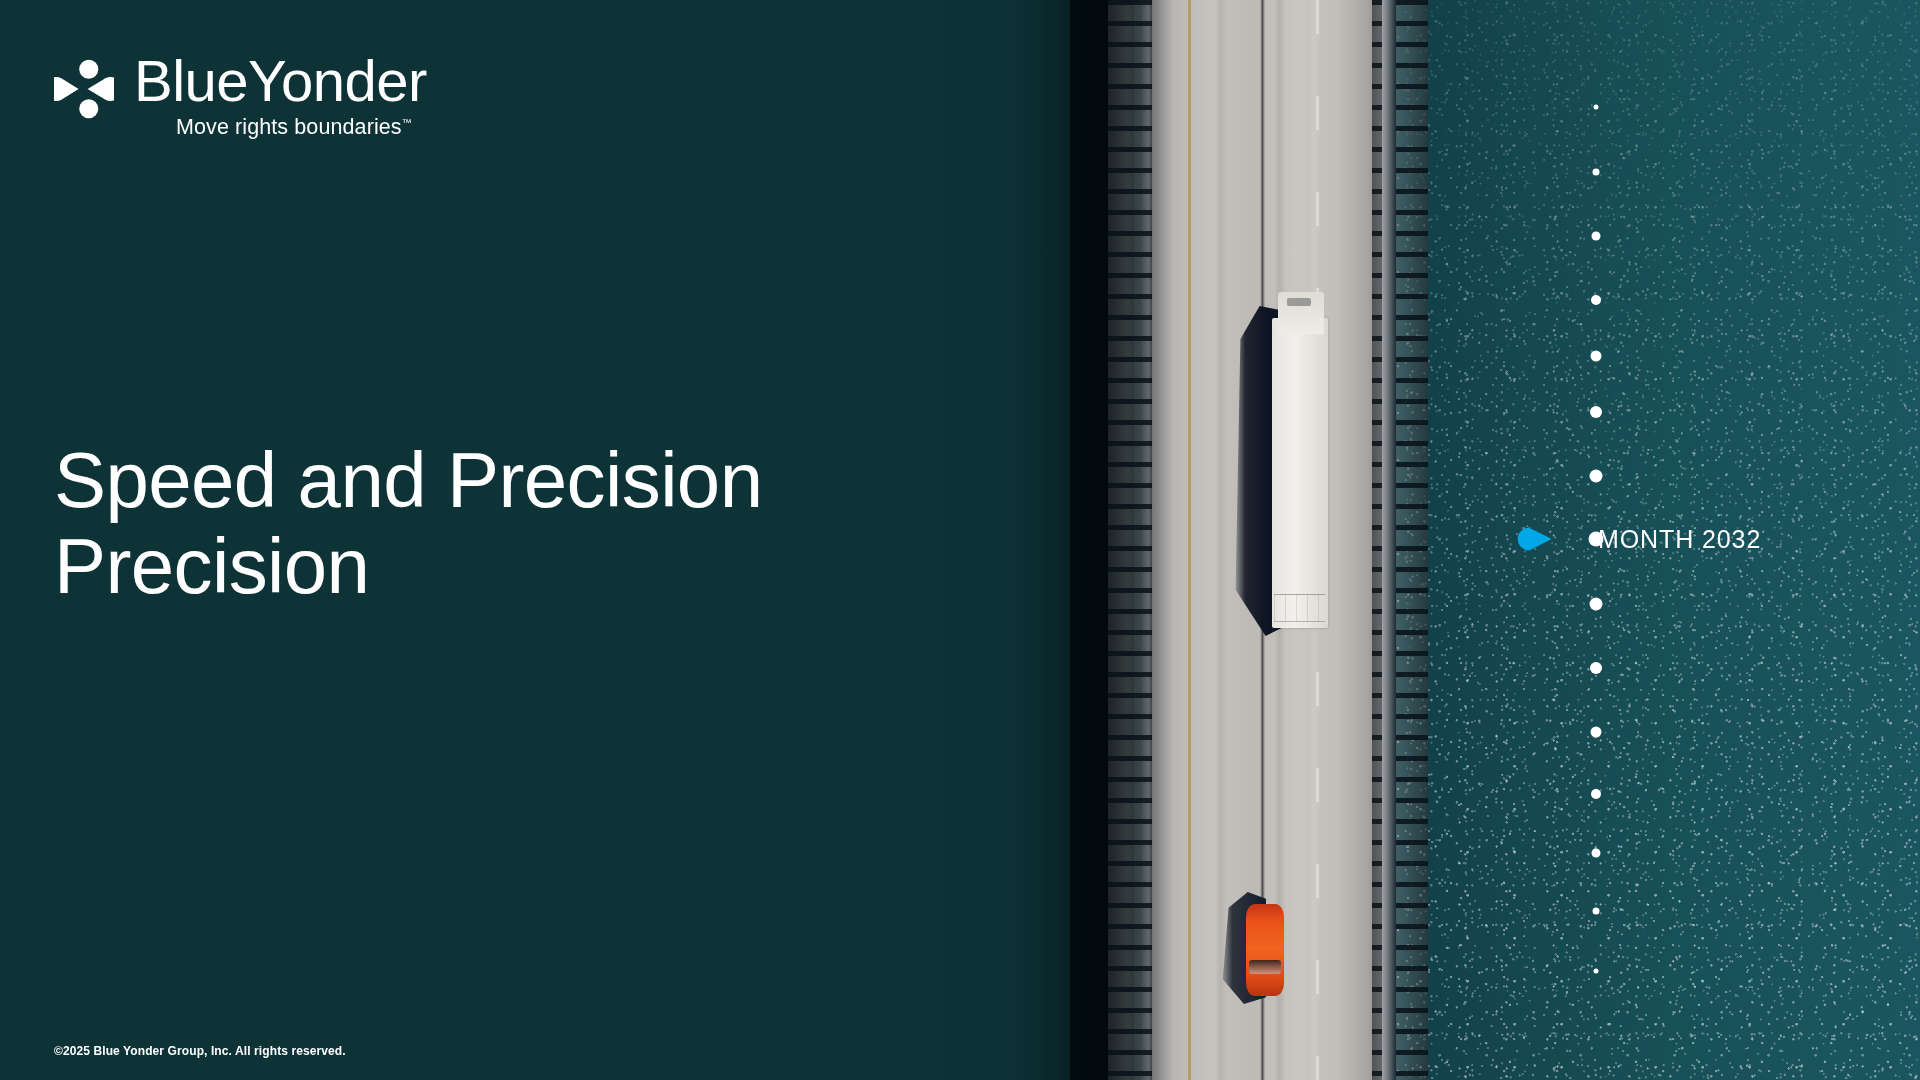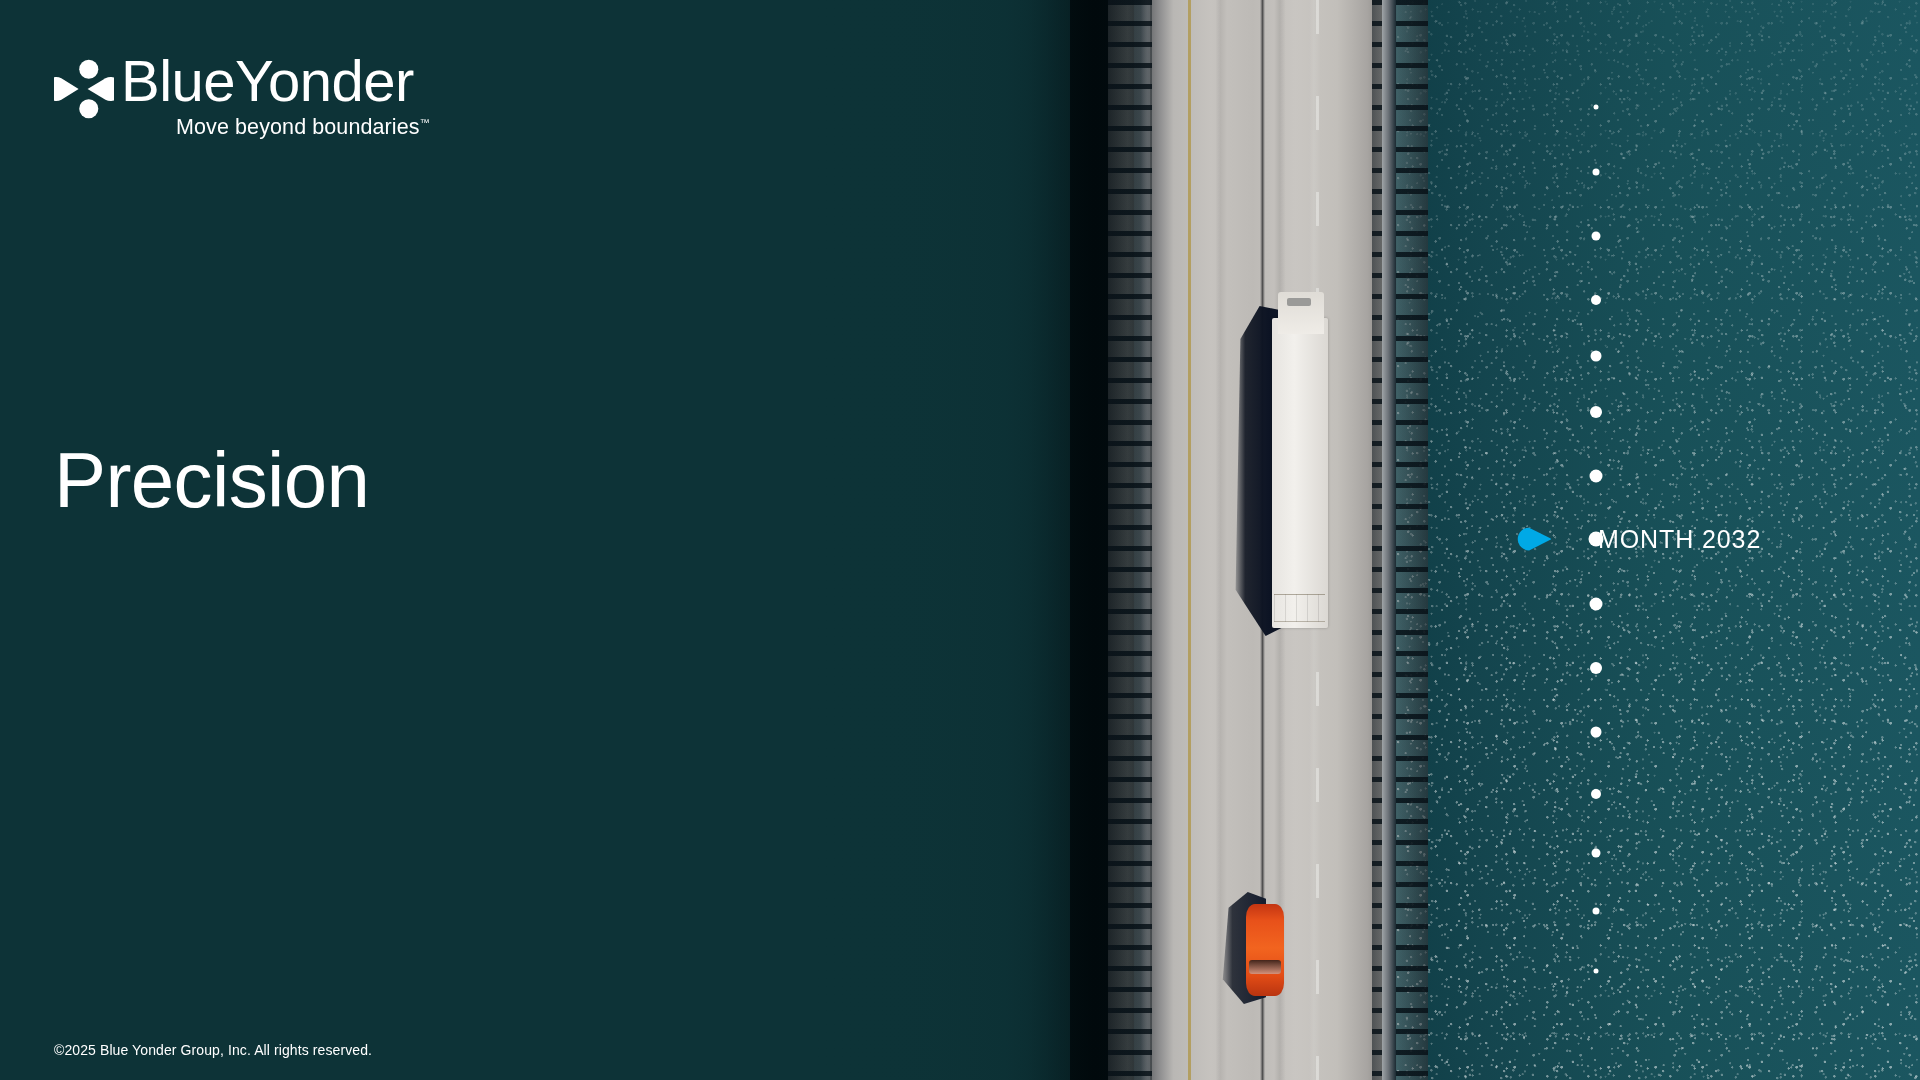--- a/index.html
+++ b/index.html
@@ -273,21 +273,21 @@
       #0d3337 0%, #0d3337 74%, rgba(13,51,55,.985) 85%, rgba(13,51,55,.90) 94%, rgba(13,51,55,.55) 100%);
   }
 
   
   .logo {
     position: absolute;
     left: 54px;
     top: 52px;
     display: flex;
     align-items: flex-start;
-    gap: 7px;
+    gap: 20px;
   }
   .logo-mark { width: 60px; height: 62px; flex: none; margin-top: 6px; }
   .logo-text-wrap { display: flex; flex-direction: column; }
   .logo-wordmark {
     font-size: 58px;
     line-height: 1.0;
     font-weight: 400;
     color: #ffffff;
     letter-spacing: -0.5px;
     white-space: nowrap;
@@ -316,22 +316,22 @@
     letter-spacing: -0.6px;
   }
   .headline-line { display: block; white-space: nowrap; }
 
   
   .copyright {
     position: absolute;
     left: 54px;
     bottom: 22px;
     color: #ffffff;
-    font-size: 14px;
-    font-weight: 400;
+    font-size: 12px;
+    font-weight: 700;
     letter-spacing: .1px;
   }
 
   
   .dot-rail {
     position: absolute;
     left: 1566px;
     top: 0;
     height: 100%;
     width: 60px;
@@ -412,23 +412,24 @@
       <circle cx="58" cy="85" r="16" fill="#ffffff"></circle>
 
       <path d="M41 52 L12 34 A20 20 0 1 0 12 70 Z" fill="#ffffff"></path>
 
       <path d="M56 52 L86 34 A20 20 0 1 1 86 70 Z" fill="#ffffff"></path>
     </svg>
     <div class="logo-text-wrap">
       <div class="logo-wordmark">BlueYonder</div>
     </div>
   </div>
-  <div class="logo-tagline" style="position:absolute;left:176px;top:115px;margin:0;"><span>Move beyond boundaries</span><sup>™</sup></div>
+  <div class="logo-tagline" style="position:absolute;left:176px;top:115px;margin:0;"><span>Move rights boundaries</span><sup>™</sup></div>
 
   <h1 class="headline">
+    <span class="headline-line">Speed and Precision</span>
     <span class="headline-line">Precision</span>
   </h1>
 
   <div class="copyright">©2025 Blue Yonder Group, Inc. All rights reserved.</div>
 
   <div class="dot-rail" id="dot-rail">
       <span class="rail-dot" style="top: 107px; width: 5px; height: 5px;"></span>
       <span class="rail-dot" style="top: 172px; width: 7px; height: 7px;"></span>
       <span class="rail-dot" style="top: 236px; width: 9px; height: 9px;"></span>
       <span class="rail-dot" style="top: 300px; width: 10px; height: 10px;"></span>

